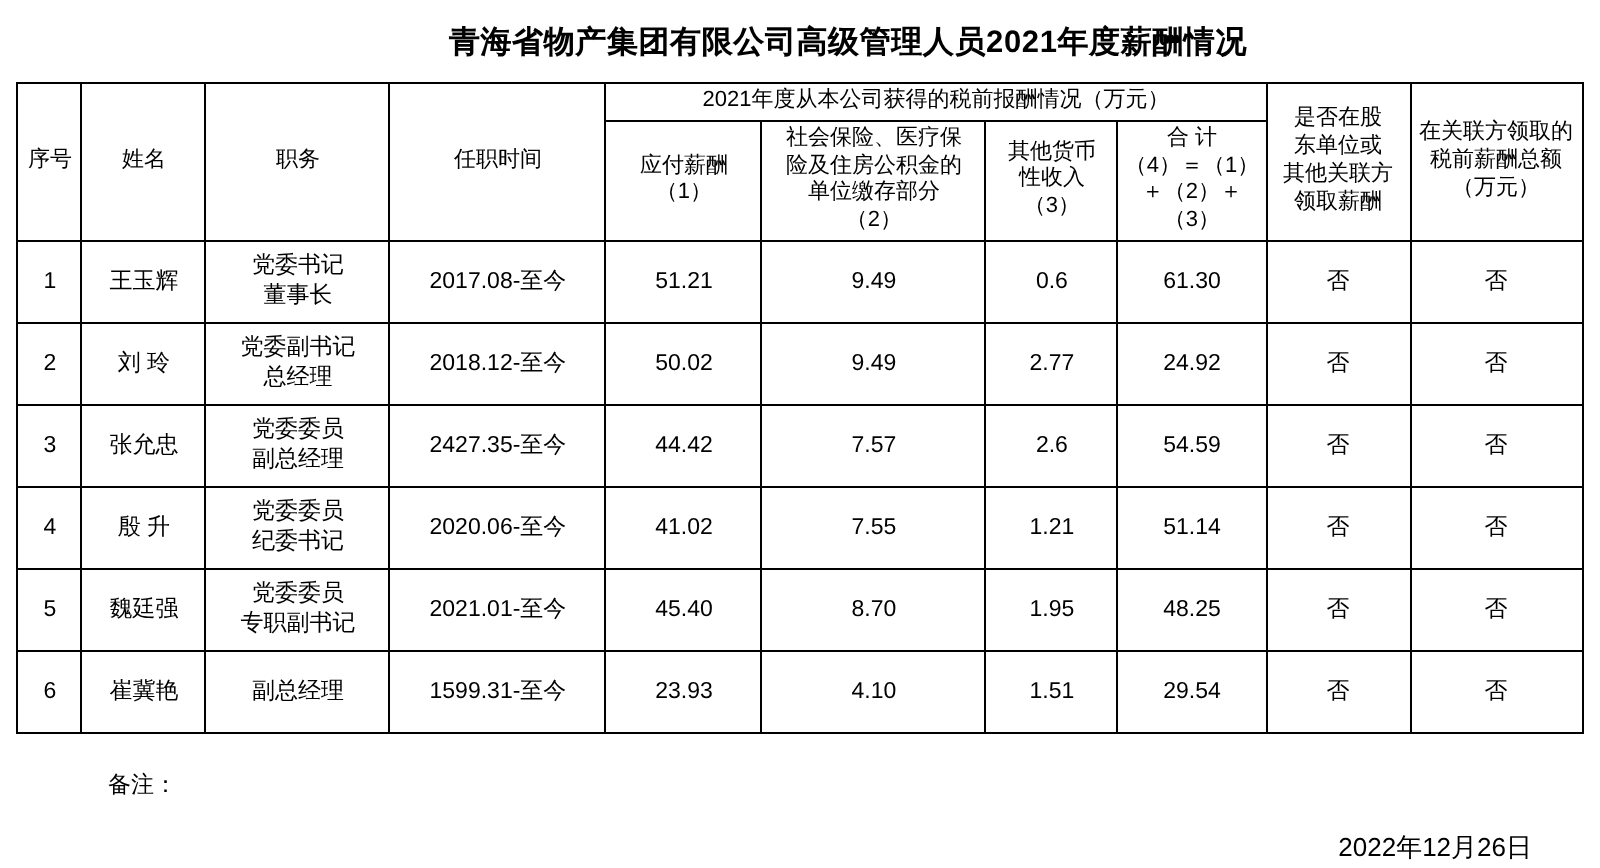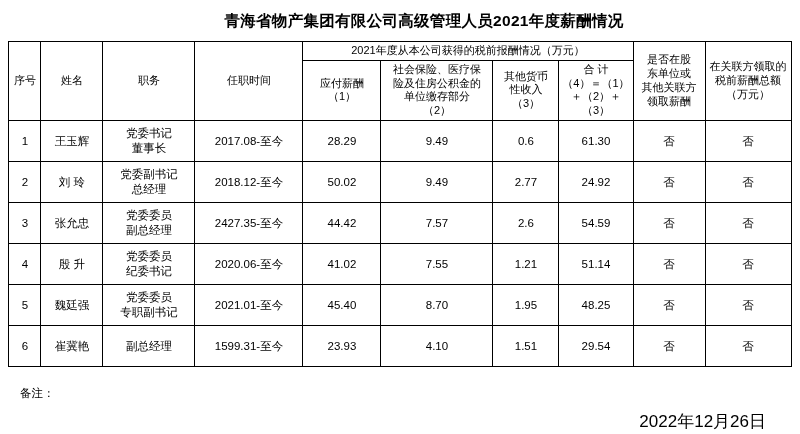--- a/index.html
+++ b/index.html
@@ -65,33 +65,33 @@
   .col-share { width: 72px; }
   .col-rel   { width: 86px; }
   .body-row td {
     height: 36px;
     font-size: 11.5px;
   }
   .cell-multiline {
     line-height: 1.3;
   }
   .notes {
-    margin: 16px 0 0 20px;
+    margin: 16px 0 0 54px;
     font-size: 11.5px;
     font-family: "Liberation Sans", "DejaVu Sans", sans-serif;
     line-height: 1.9;
   }
   .notes .note-line {
     margin-left: 14px;
   }
   .date-line {
     position: absolute;
     right: 34px;
     bottom: 12px;
-    font-size: 17px;
+    font-size: 13px;
     font-family: "Liberation Sans", "DejaVu Sans", sans-serif;
   }
   .sub-sup {
     display: block;
   }
 </style>
 </head>
 <body>
 
 <div class="page">
@@ -158,21 +158,21 @@
     </thead>
     <tbody>
       <tr class="body-row">
         <td>1</td>
         <td>王玉辉</td>
         <td class="cell-multiline">
           <span class="sub-sup">党委书记</span>
           <span class="sub-sup">董事长</span>
         </td>
         <td>2017.08-至今</td>
-        <td>28.29</td>
+        <td>51.21</td>
         <td>9.49</td>
         <td>0.6</td>
         <td>61.30</td>
         <td>否</td>
         <td>否</td>
       </tr>
       <tr class="body-row">
         <td>2</td>
         <td>刘 玲</td>
         <td class="cell-multiline">

